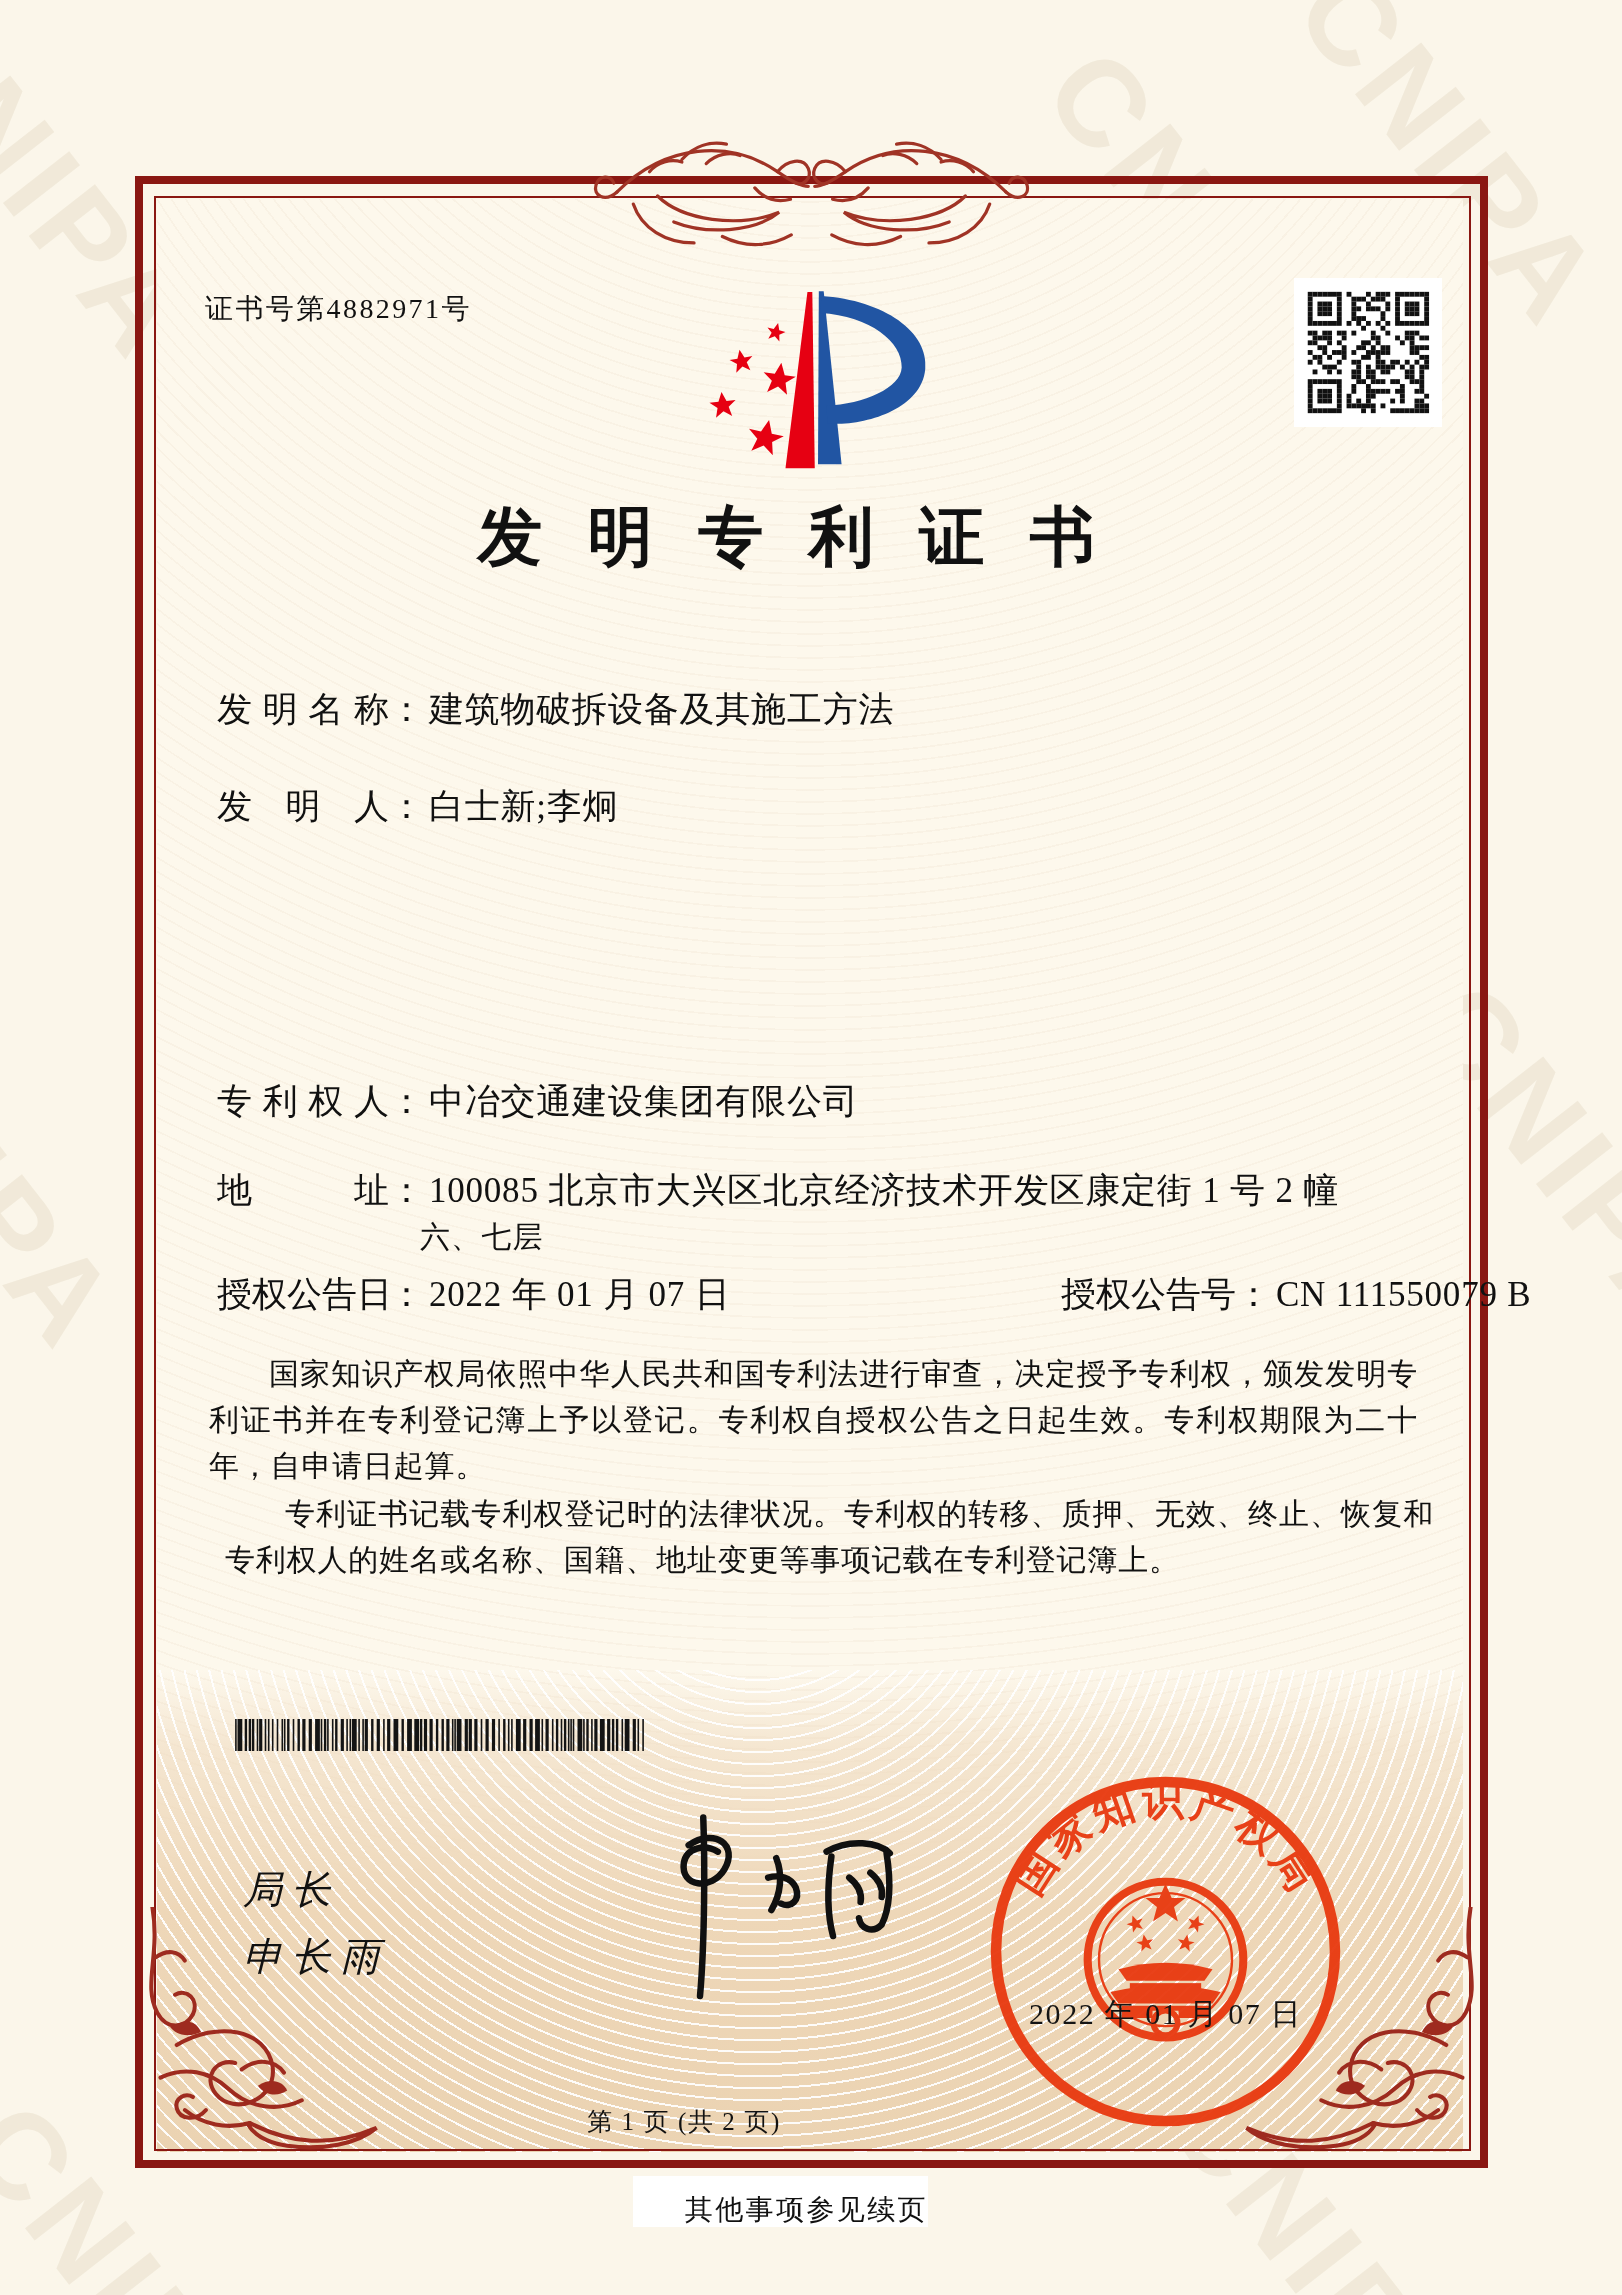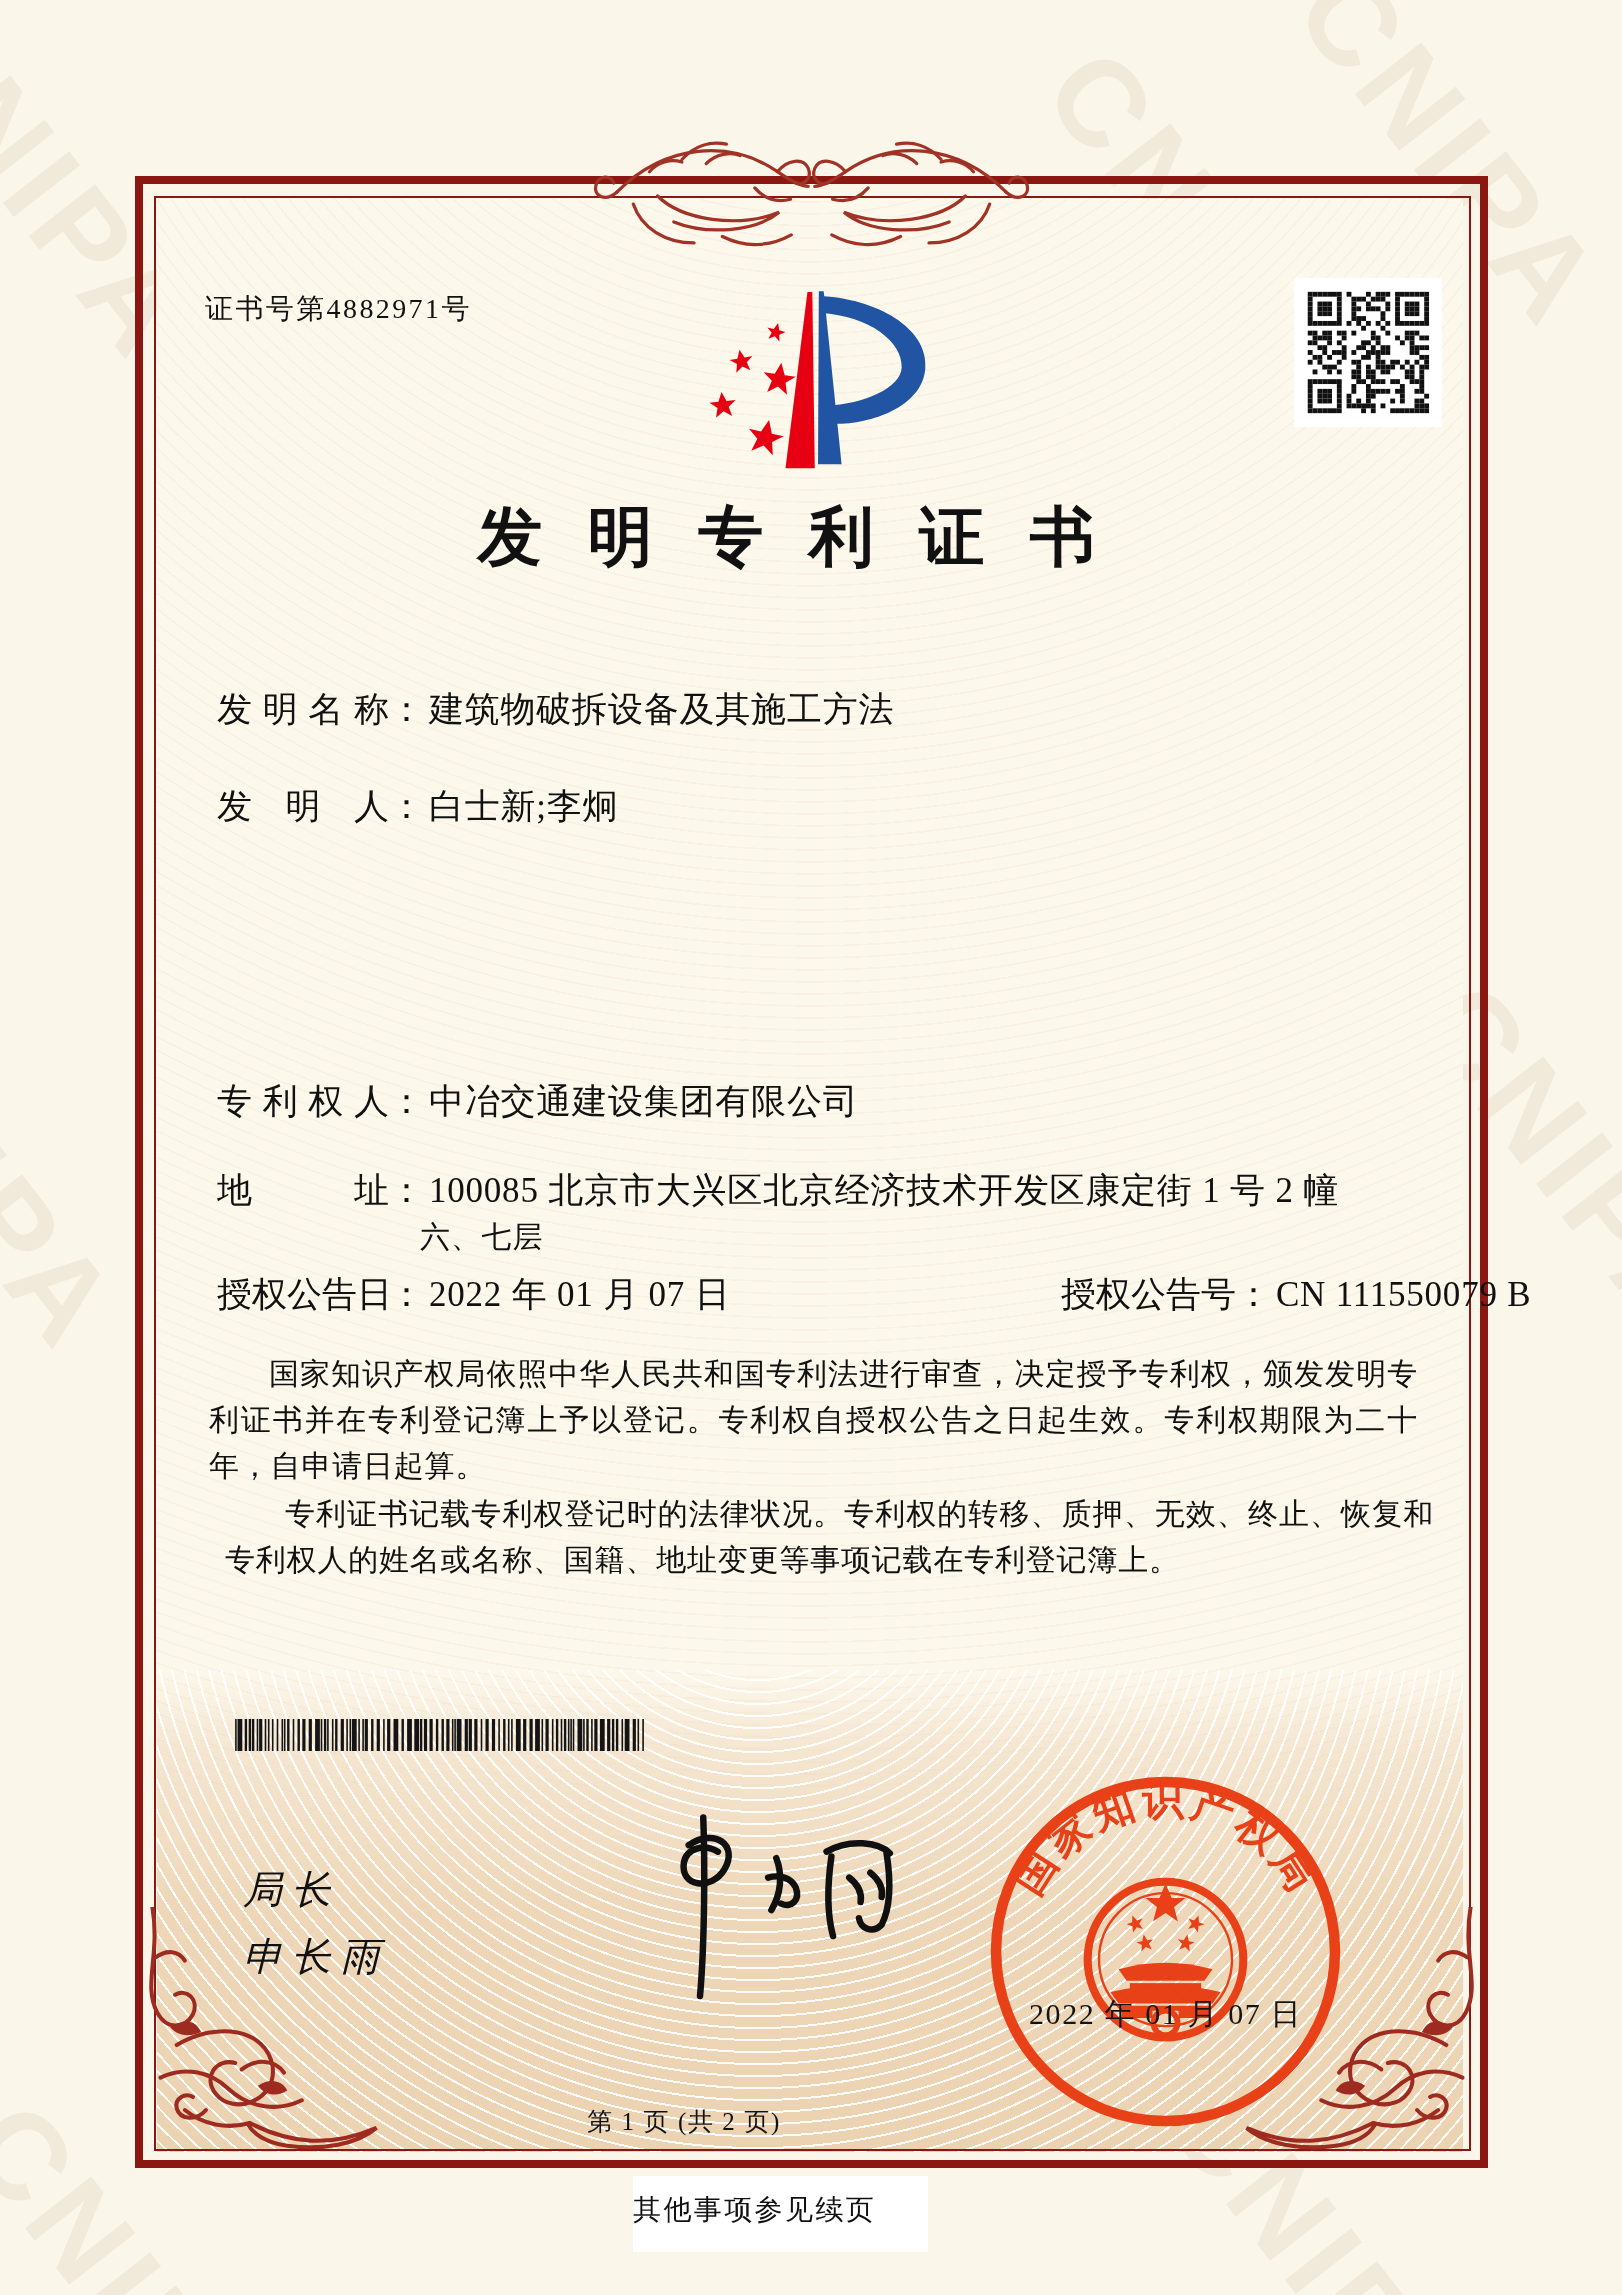--- a/index.html
+++ b/index.html
@@ -60,22 +60,22 @@
   }
   
   .sig-label{position:absolute;left:243px;font-size:39px;letter-spacing:9.7px;z-index:3;font-style:italic;}
   .seal-wrap{position:absolute;left:979px;top:1765px;width:373px;height:373px;z-index:4;opacity:.95;}
   .seal-date{
     position:absolute;left:979px;top:1994px;width:373px;text-align:center;z-index:5;
     font-size:30px;letter-spacing:1.6px;color:#141414;
   }
   .footer-page{position:absolute;left:0;top:2105px;width:1368px;text-align:center;font-size:25px;letter-spacing:1.6px;z-index:3;}
   .note-box{
-    position:absolute;left:633px;top:2176px;width:295px;height:76px;background:#ffffff;z-index:3;
-    text-align:left;line-height:67px;font-size:28px;letter-spacing:2.4px;
+    position:absolute;left:633px;top:2176px;width:295px;height:51px;background:#ffffff;z-index:3;
+    text-align:right;line-height:67px;font-size:28px;letter-spacing:2.4px;
   }
   .orn{position:absolute;z-index:5;}
   svg{display:block;}
 </style>
 </head>
 <body>
 
 <div class="page">
 
   <div class="wm" style="left:-32px;top:-24px;">CNIPA</div>

